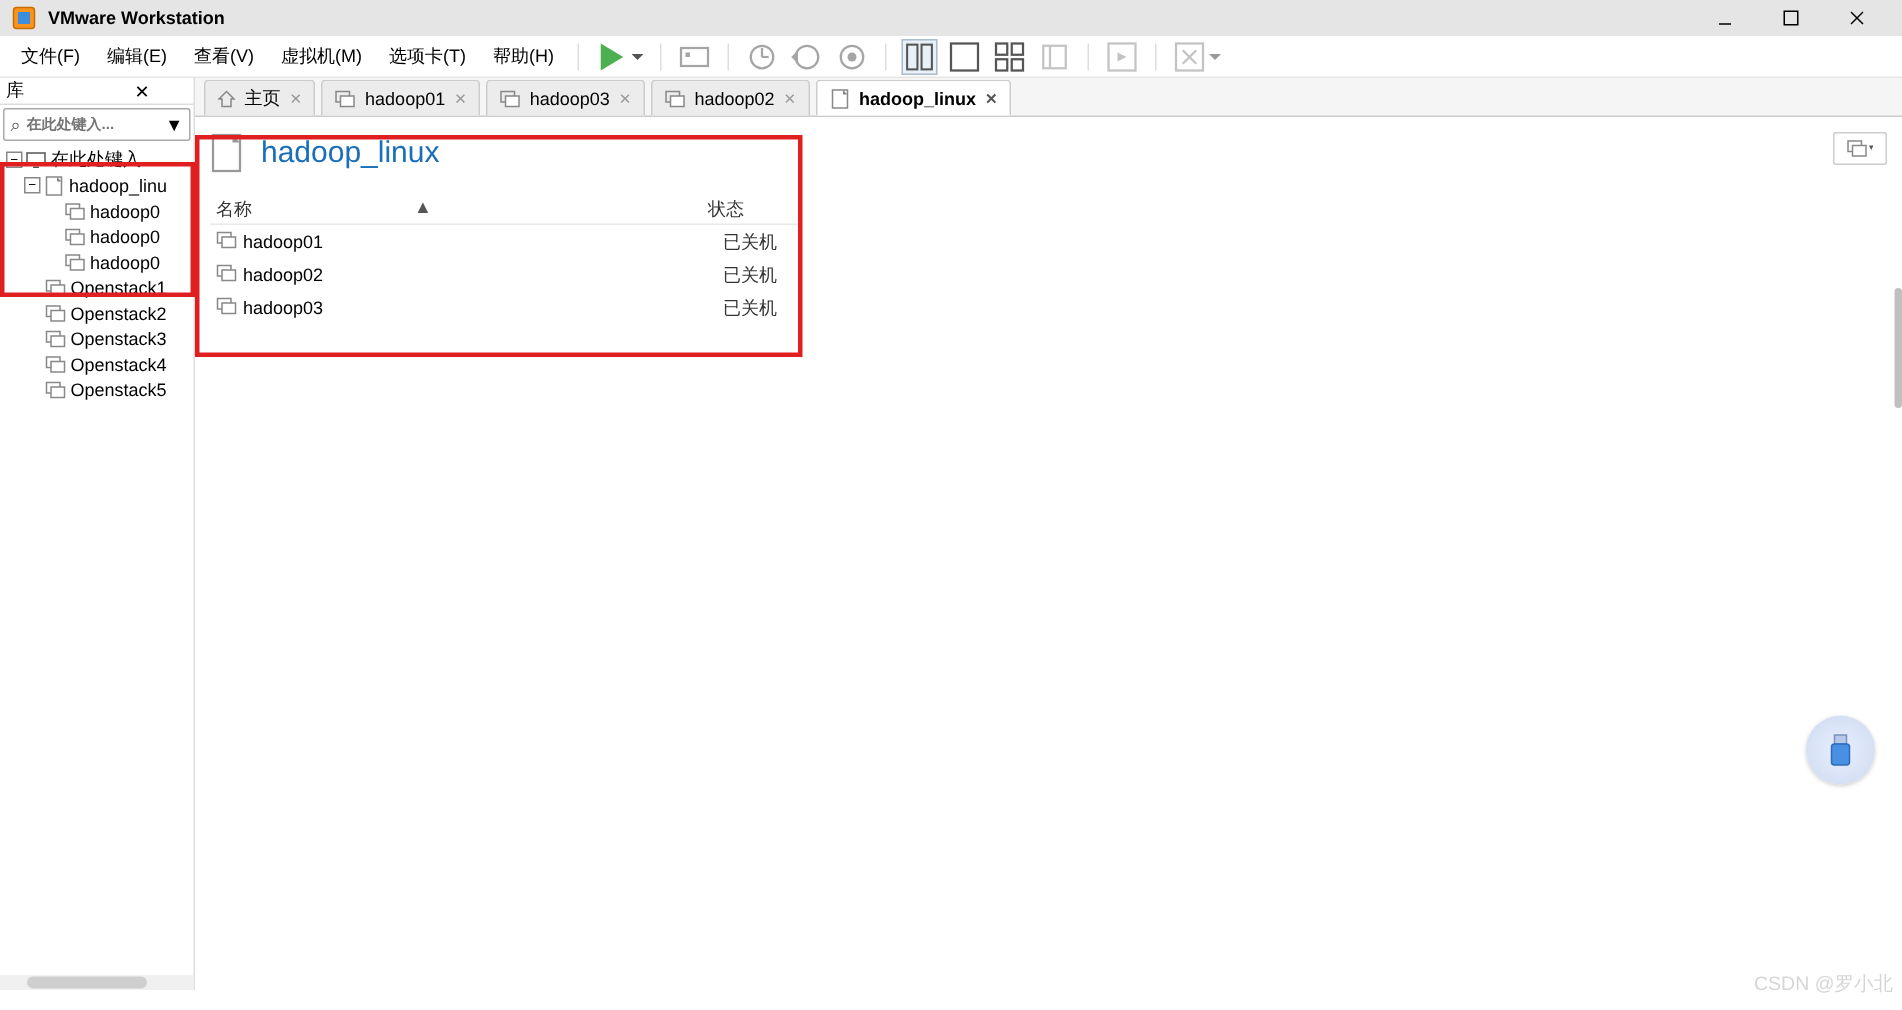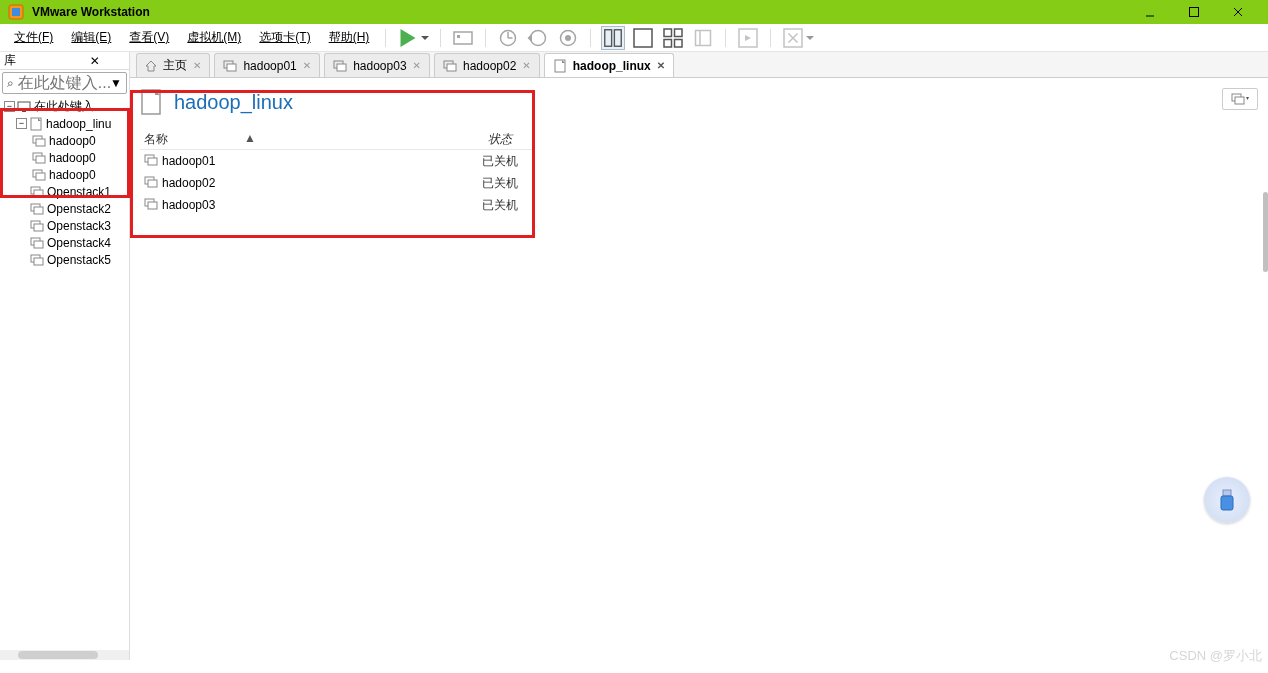--- a/index.html
+++ b/index.html
@@ -1,51 +1,51 @@
 <!DOCTYPE html>
 <html><head>
 <meta charset="utf-8">
 <style>
 * { margin: 0; padding: 0; box-sizing: border-box; font-family: "Microsoft YaHei", "Segoe UI", sans-serif; font-size: 12px; }
 body { background: #fff; width: 1268px; height: 673px; overflow: hidden; position: relative; }
 
-.titlebar { height: 24px; display: flex; align-items: center; padding: 0 8px; background: #84cc16; }
+.titlebar { height: 24px; display: flex; align-items: center; padding: 0 8px; background: #e5e5e5; }
 .titlebar .app-icon { width: 16px; height: 16px; margin-right: 8px; display: flex; align-items: center; justify-content: center; }
 .titlebar .title { font-weight: bold; color: #000; }
 .titlebar .spacer { flex: 1; }
 .win-btn { width: 44px; height: 24px; display: flex; align-items: center; justify-content: center; }
 .win-btn svg { width: 12px; height: 12px; }
 
-.menubar { height: 28px; display: flex; align-items: center; padding: 0 8px; border-bottom: 1px solid #e5e5e5; gap: 6px; text-decoration: underline; }
+.menubar { height: 28px; display: flex; align-items: center; padding: 0 8px; border-bottom: 1px solid #e5e5e5; gap: 6px; }
 .menu-item { padding: 2px 6px; color: #000; }
 .tool-sep { width: 1px; height: 18px; background: #ddd; margin: 0 4px; }
 .tool-btn { width: 24px; height: 24px; display: flex; align-items: center; justify-content: center; }
 .tool-btn.disabled svg { opacity: 0.35; }
 .tool-btn.play svg { fill: #4caf50; }
 .play-drop { width: 10px; display: flex; align-items: center; justify-content: center; }
 .group { display: flex; align-items: center; }
 
 .body-row { display: flex; height: 608px; }
 
 .sidebar { width: 130px; border-right: 1px solid #ddd; display: flex; flex-direction: column; }
 .side-head { height: 18px; display: flex; align-items: center; border-bottom: 1px solid #ddd; padding: 0 4px; }
 .side-head span { flex: 1; }
 .side-close { width: 12px; height: 12px; display: flex; align-items: center; justify-content: center; }
 .side-search { height: 22px; border: 1px solid #aaa; margin: 2px; display: flex; align-items: center; padding: 0 4px; border-radius: 2px; }
 .side-search .sicon { margin-right: 4px; color: #555; }
-.side-search input { border: none; outline: none; flex: 1; font-size: 16px; color: #be185d; min-width: 0; }
+.side-search input { border: none; outline: none; flex: 1; font-size: 10px; color: #be185d; min-width: 0; font-weight: bold; }
 .side-search .drop { color: #000; }
 .tree { flex: 1; overflow: hidden; padding-top: 2px; position: relative; }
 .tree-row { display: flex; align-items: center; height: 17px; white-space: nowrap; padding-right: 2px; }
 .tree-row .exp { width: 11px; height: 11px; border: 1px solid #888; margin-right: 2px; display: flex; align-items: center; justify-content: center; font-size: 9px; line-height: 1; }
 .tree-row .ticon { margin-right: 3px; display: inline-flex; }
 .tree-row .tlabel { overflow: hidden; }
 .indent-1 { padding-left: 4px; }
 .indent-2 { padding-left: 16px; }
-.indent-3 { padding-left: 32px; }
+.indent-3 { padding-left: 43px; }
 .indent-2b { padding-left: 30px; }
 
 .red-box-1 { position: absolute; border: 3px solid #e02020; left: 0; top: 108px; width: 130px; height: 90px; pointer-events: none; z-index: 5; }
 .red-box-2 { position: absolute; border: 3px solid #e02020; left: 130px; top: 90px; width: 405px; height: 148px; pointer-events: none; z-index: 5; }
 
 .main { flex: 1; display: flex; flex-direction: column; position: relative; }
 .tabstrip { height: 26px; background: #f5f5f5; border-bottom: 1px solid #ccc; display: flex; align-items: flex-end; padding: 0 6px; gap: 4px; }
 .tab { height: 24px; padding: 0 8px; display: flex; align-items: center; gap: 6px; background: #ececec; border: 1px solid #ccc; border-bottom: none; border-radius: 3px 3px 0 0; }
 .tab .tab-icon { display: inline-flex; }
 .tab .tab-close { color: #999; font-size: 10px; }
@@ -53,23 +53,23 @@
 .tab.active .tab-close { color: #555; }
 
 .content { flex: 1; position: relative; padding: 10px; }
 .folder-head { display: flex; align-items: center; gap: 10px; margin-bottom: 14px; }
 .folder-head .big-icon { width: 24px; height: 28px; }
 .folder-head .folder-title { font-size: 20px; color: #1a6fb8; }
 .corner-btn { position: absolute; top: 10px; right: 10px; width: 36px; height: 22px; border: 1px solid #ccc; border-radius: 2px; display: flex; align-items: center; justify-content: center; }
 
 .vm-table { width: 392px; }
 .vm-head { display: flex; border-bottom: 1px solid #e8e8e8; height: 20px; align-items: center; }
-.vm-head .col-name { flex: 1; padding-left: 4px; color: #333; display: flex; align-items: flex-start; gap: 76px; }
+.vm-head .col-name { flex: 1; padding-left: 4px; color: #333; display: flex; align-items: flex-start; gap: 108px; }
 .vm-head .sort-arrow { color: #555; }
-.vm-head .col-status { width: 60px; text-align: center; padding-right: 4px; color: #333; font-style: italic; }
+.vm-head .col-status { width: 60px; text-align: left; padding-right: 4px; color: #333; }
 .vm-row { display: flex; height: 22px; align-items: center; }
 .vm-row .col-name { flex: 1; padding-left: 4px; display: flex; align-items: center; gap: 4px; }
 .vm-row .col-status { width: 60px; text-align: center; padding-right: 4px; color: #333; }
 
 .side-scroll { height: 10px; background: #f0f0f0; display: flex; align-items: center; }
 .side-scroll .thumb { height: 8px; width: 80px; background: #cfcfcf; margin-left: 18px; border-radius: 4px; }
 
 .watermark { position: absolute; right: 6px; bottom: 8px; color: #d6d6d6; font-size: 13px; }
 
 .usb-float { position: absolute; right: 18px; bottom: 150px; width: 46px; height: 46px; border-radius: 50%; background: radial-gradient(#e8f0ff, #cdd9ef); display: flex; align-items: center; justify-content: center; box-shadow: 0 1px 3px rgba(0,0,0,0.2); }

